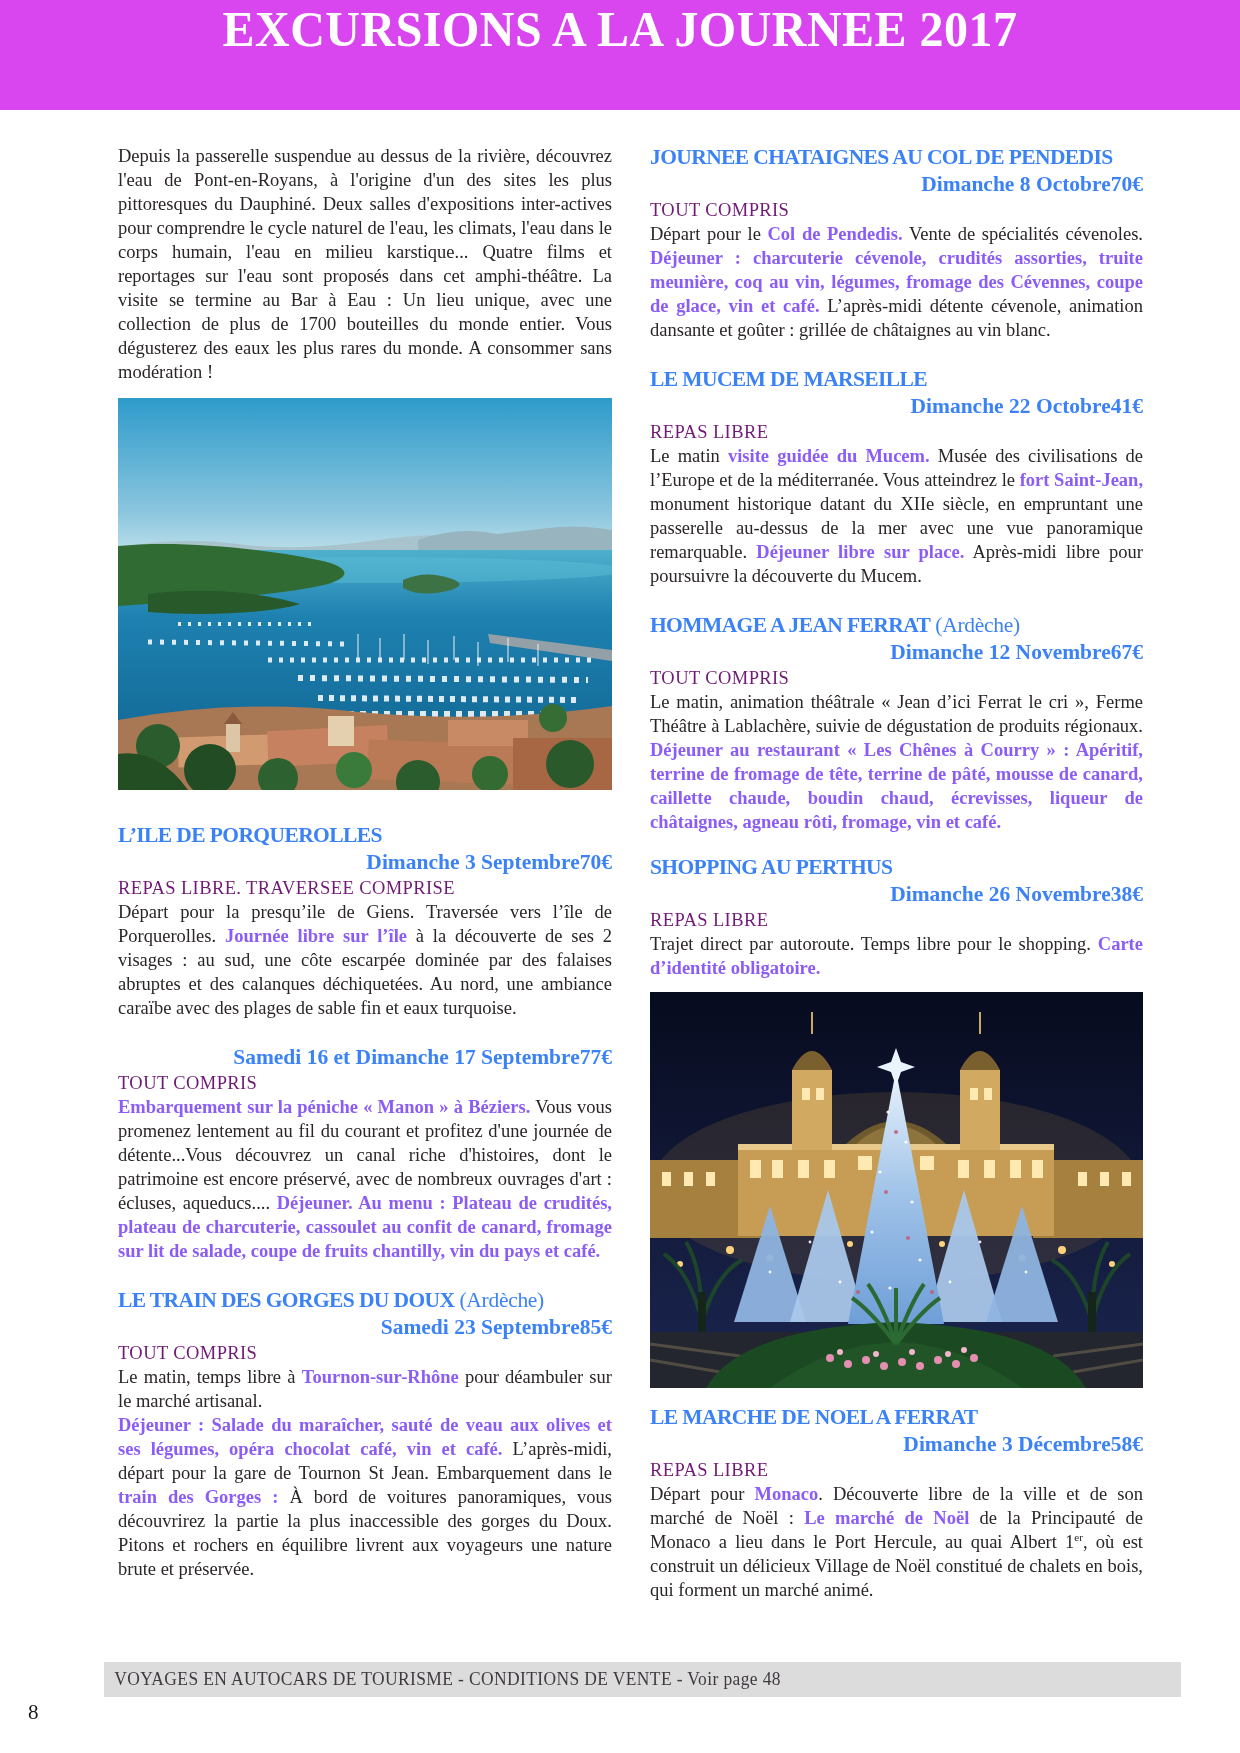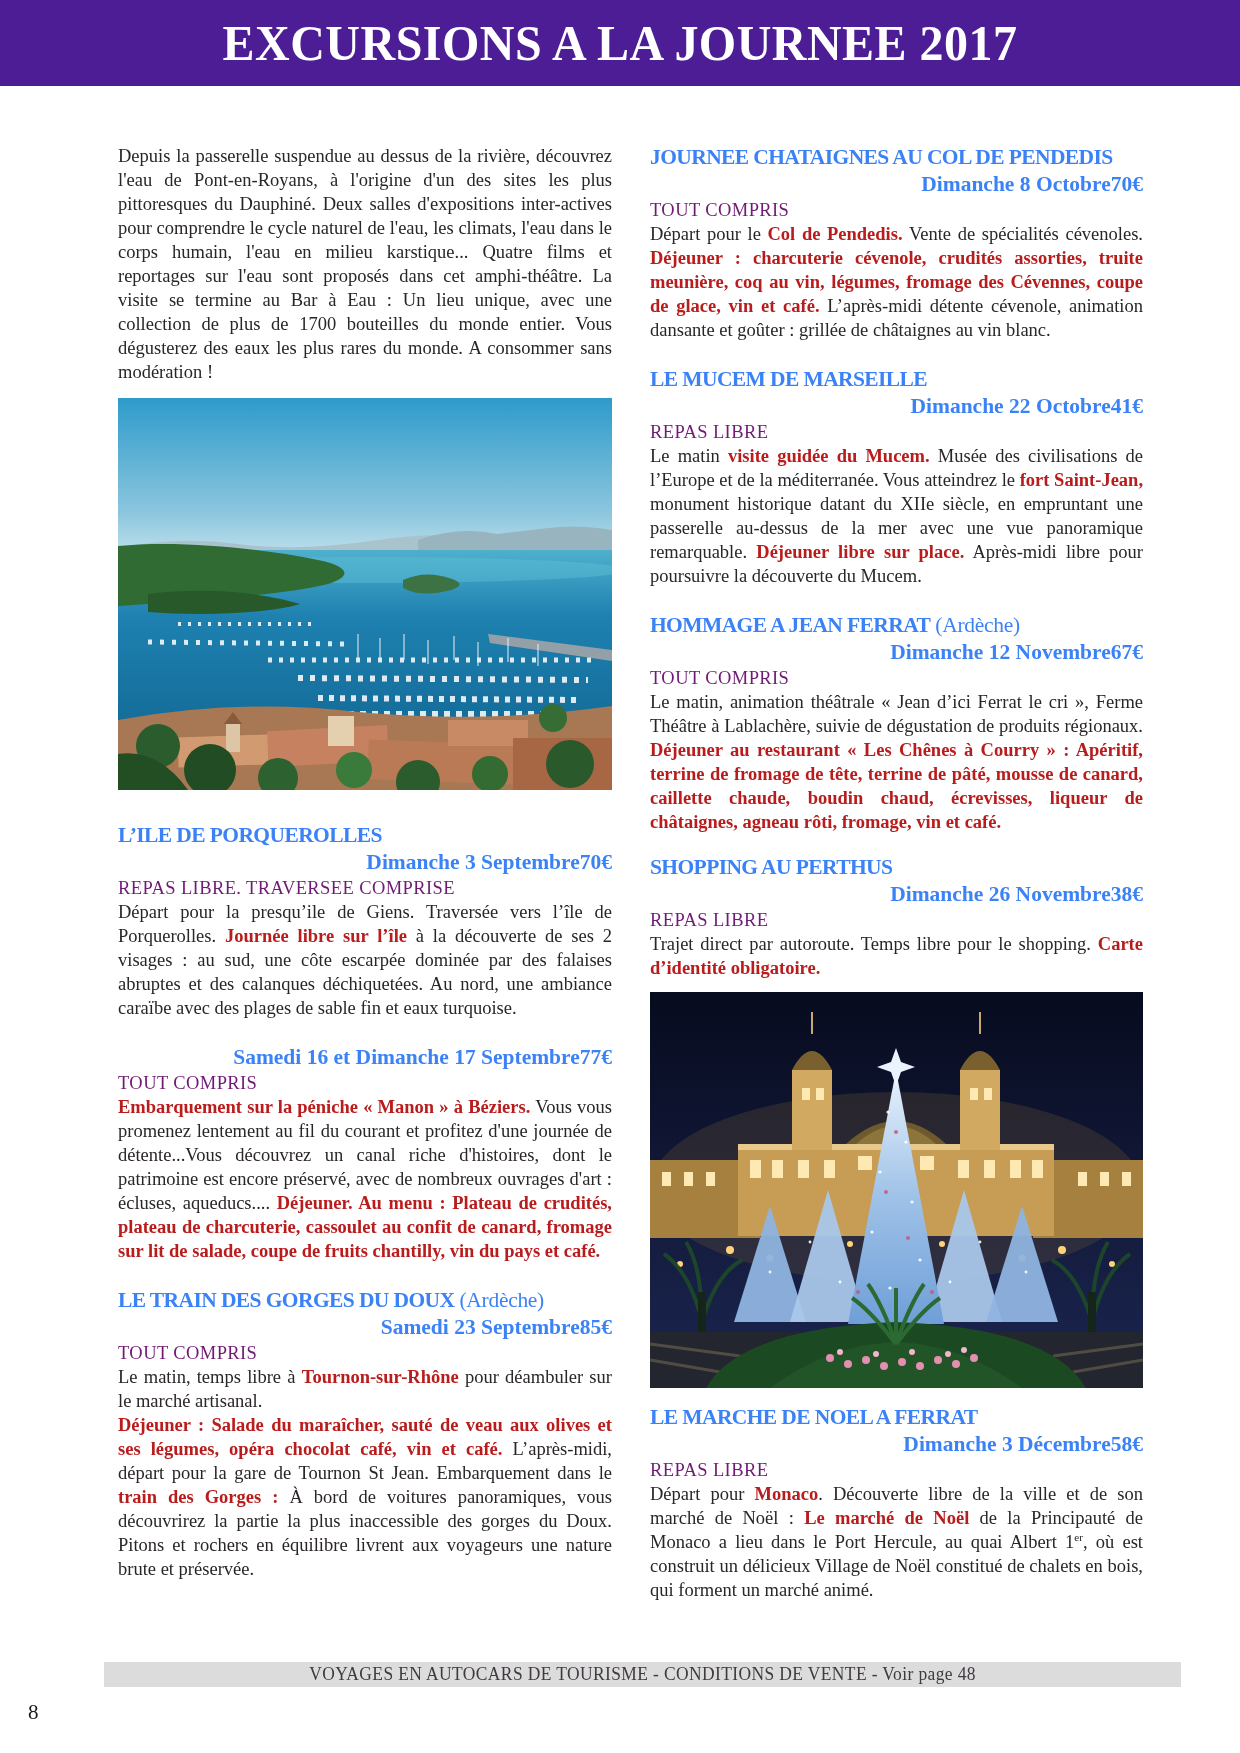--- a/index.html
+++ b/index.html
@@ -5,22 +5,22 @@
   * { margin:0; padding:0; box-sizing:border-box; }
   html,body { background:#ffffff; }
   body {
     width:1240px; height:1753px; position:relative;
     font-family:"Liberation Serif", serif; color:#2a2527;
   }
   .page { position:relative; width:1240px; height:1753px; overflow:hidden; background:#fff; }
 
   
   .banner {
-    position:absolute; top:0; left:0; width:1240px; height:86px;
-    background:#4c1d95; display:flex; align-items:center; justify-content:center;
+    position:absolute; top:0; left:0; width:1240px; height:110px;
+    background:#d946ef; display:flex; justify-content:center;
   }
   .banner h1 {
     color:#ffffff; font-size:50px; font-weight:700; white-space:nowrap;
     letter-spacing:0.5px; transform:scaleX(0.96);
   }
 
   
   .col { position:absolute; top:130px; }
   .col-left  { left:118px; width:494px; }
   .col-right { left:650px; width:493px; }
@@ -41,27 +41,27 @@
   }
   .title-suffix { font-weight:400; letter-spacing:-0.3px; }
   .tour-dateline {
     display:flex; justify-content:flex-end; align-items:baseline;
     font-size:21.5px; line-height:27px; font-weight:700; color:#3b82f6;
   }
   .tour-meal {
     font-size:18.5px; line-height:24px; color:#701a75; letter-spacing:0.4px;
   }
   .tour-body { font-size:18.5px; line-height:24px; text-align:justify; color:#2a2527; }
-  .tour-body b { color:#b91c1c; }
+  .tour-body b { color:#8b5cf6; }
   sup { font-size:0.6em; vertical-align:super; line-height:0; }
 
   
   .footer-bar {
-    position:absolute; left:104px; top:1662px; width:1077px; height:25px;
-    background:#dcdcdc; display:flex; align-items:center; justify-content:center;
+    position:absolute; left:104px; top:1662px; width:1077px; height:35px;
+    background:#dcdcdc; display:flex; align-items:center; 
   }
   .footer-bar span {
     font-size:18px; color:#403a40; letter-spacing:0.4px; white-space:nowrap;
     transform:scaleX(0.97);
   }
   .page-number {
     position:absolute; left:28px; top:1700px; font-size:21px; color:#1d1a1b;
   }
 </style>
 </head>

